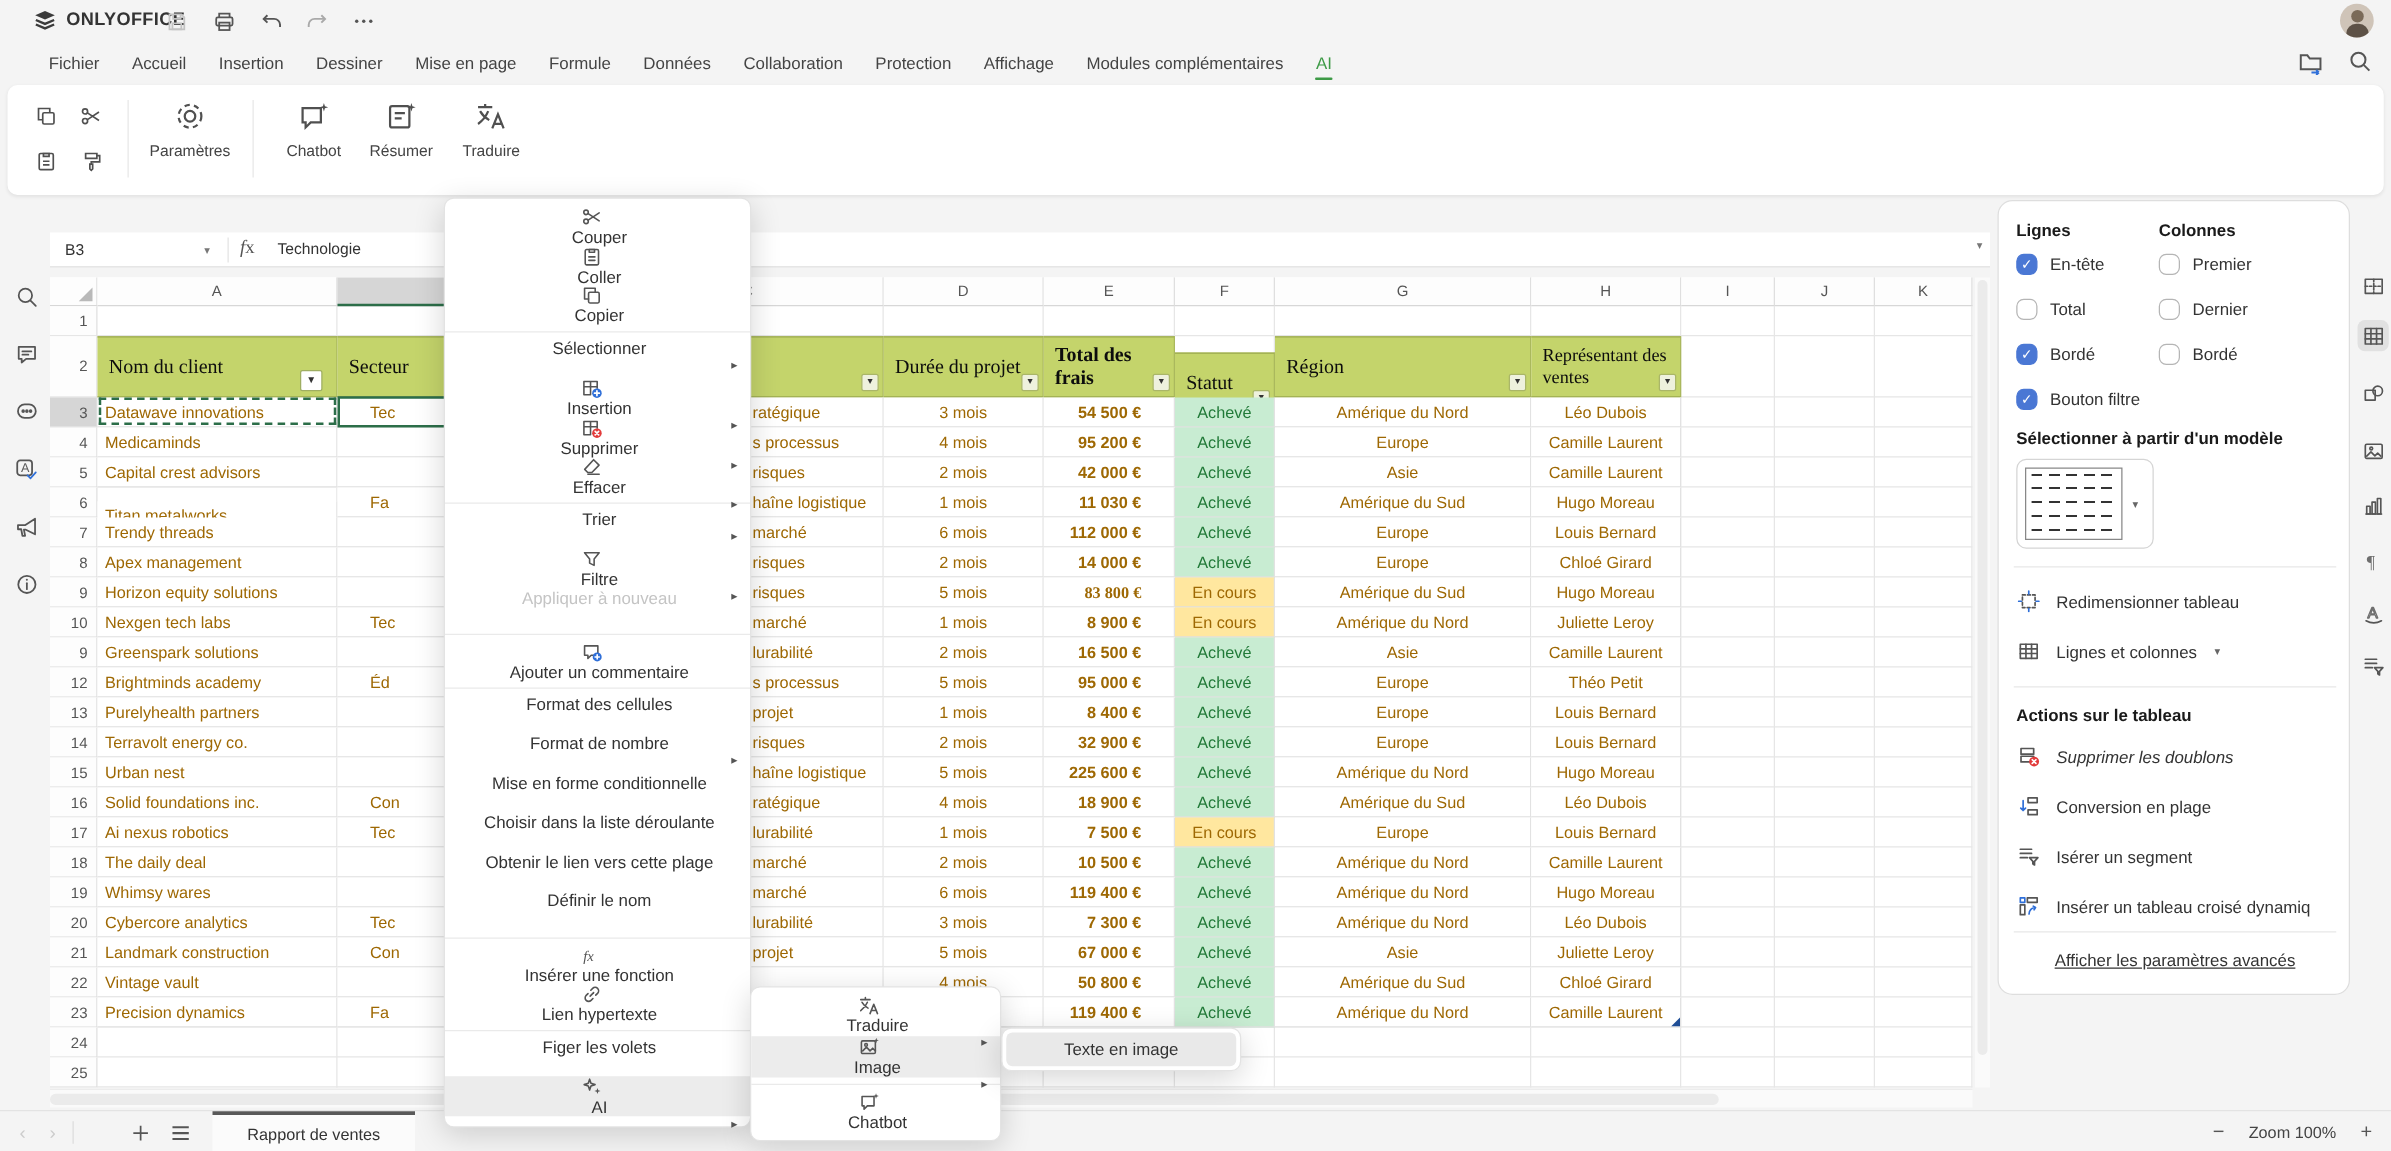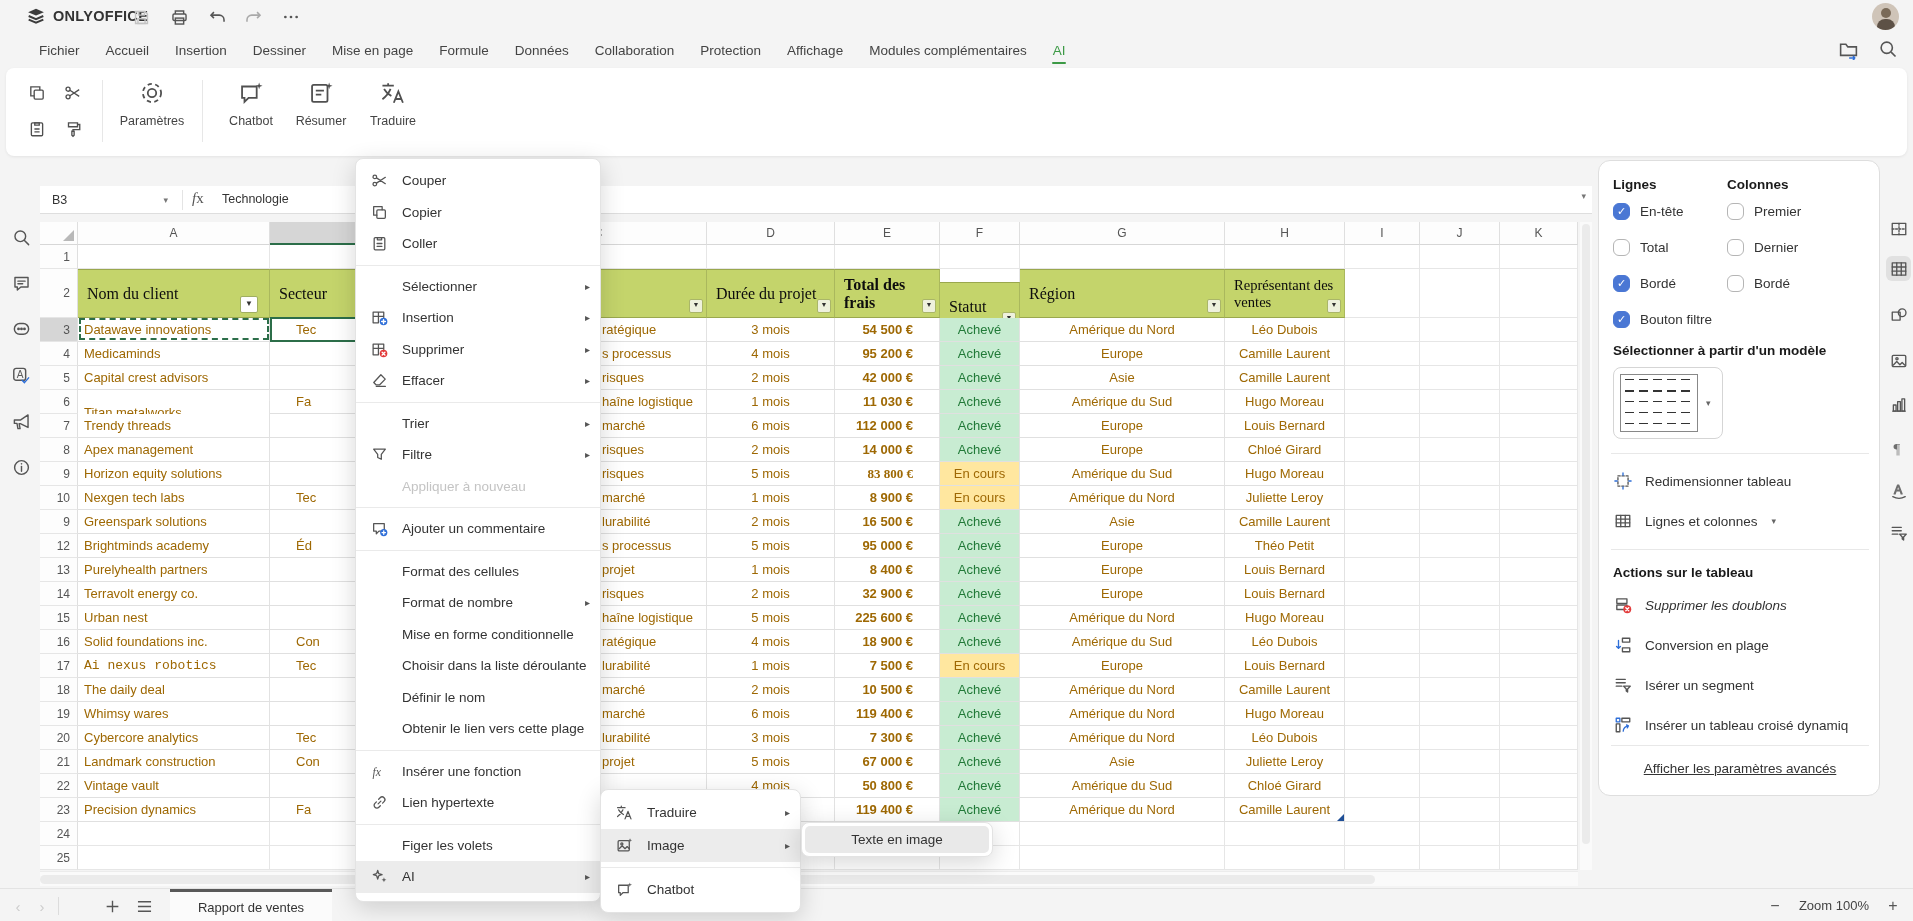--- a/index.html
+++ b/index.html
@@ -84,21 +84,21 @@
   #statusbar { position:absolute; left:0; top:888px; width:1913px; height:33px; background:#f4f4f4; border-top:1px solid #e3e3e3; }
   .sb-ic { position:absolute; top:5px; width:24px; height:24px; display:flex; align-items:center; justify-content:center; color:#555; font-size:15px; }
   .sb-ic.dis { color:#cccccc; }
   #sb-sep1 { position:absolute; left:58px; top:8px; width:1px; height:18px; background:#dcdcdc; }
   #sheet-tab { position:absolute; left:170px; top:0; width:162px; height:33px; background:#fbfbfb; border-top:3px solid #595959; display:flex; align-items:center; justify-content:center; font-size:13px; color:#333; }
   #zoom-wrap { position:absolute; right:10px; top:0; height:33px; display:flex; align-items:center; gap:14px; color:#444; }
   #zoom-wrap .zbtn { font-size:16px; width:20px; text-align:center; color:#555; }
 
   
   #ctxmenu { position:absolute; left:355px; top:158px; width:246px; background:#fff; border:1px solid #e3e3e3; border-radius:8px; box-shadow:0 6px 24px rgba(0,0,0,.16); padding:6px 0 8px 0; z-index:50; }
-  .mi { height:31.5px; display:flex; align-items:center; padding:0 10px 0 13px; font-size:13.5px; color:#333; }
+  .mi { height:31.5px; display:flex; align-items:center; padding:0 10px 0 13px; font-size:13.5px; color:#333;flex-direction:column; }
   .mi .ic { width:20px; min-width:20px; margin-right:13px; display:flex; justify-content:center; align-items:center; }
   .mi .arr { margin-left:auto; font-size:10px; color:#555; padding-left:8px; }
   .mi.disabled { color:#c4c4c4; }
   .mi.hl { background:#ececec; }
   .msep { height:1px; background:#eaeaea; margin:5px 0; }
 
   
   #aisub { position:absolute; left:600px; top:789px; width:201px; background:#fff; border:1px solid #e3e3e3; border-radius:8px; box-shadow:0 6px 24px rgba(0,0,0,.16); padding:6px 0; z-index:55; }
   #aisub .mi { height:33px; }
   #flyout { position:absolute; left:801px; top:822px; width:192px; height:35px; background:#fff; border:1px solid #e3e3e3; border-radius:8px; box-shadow:0 6px 24px rgba(0,0,0,.16); padding:3px; z-index:60; }
@@ -552,21 +552,21 @@
     <div class="cell c-g" style="left: 980px; width: 205px; top: 384px; height: 24px;">Amérique du Nord</div>
     <div class="cell c-h" style="left: 1185px; width: 120px; top: 384px; height: 24px;">Hugo Moreau</div>
     <div class="cell c-a" style="left: 38px; width: 192px; top: 408px; height: 24px;">Solid foundations inc.</div>
     <div class="cell c-b" style="left: 230px; width: 220px; top: 408px; height: 24px;">Con</div>
     <div class="cell c-c" style="left: 450px; width: 217px; top: 408px; height: 24px;">ratégique</div>
     <div class="cell c-d" style="left: 667px; width: 128px; top: 408px; height: 24px;">4 mois</div>
     <div class="cell c-e" style="left: 795px; width: 105px; top: 408px; height: 24px;">18 900 €</div>
     <div class="cell c-f st-done" style="left: 900px; width: 80px; top: 408px; height: 24px;">Achevé</div>
     <div class="cell c-g" style="left: 980px; width: 205px; top: 408px; height: 24px;">Amérique du Sud</div>
     <div class="cell c-h" style="left: 1185px; width: 120px; top: 408px; height: 24px;">Léo Dubois</div>
-    <div class="cell c-a" style="left: 38px; width: 192px; top: 432px; height: 24px; font-family: Liberation Mono, monospace;">Ai nexus robotics</div>
+    <div class="cell c-a" style="left: 38px; width: 192px; top: 432px; height: 24px;">Ai nexus robotics</div>
     <div class="cell c-b" style="left: 230px; width: 220px; top: 432px; height: 24px;">Tec</div>
     <div class="cell c-c" style="left: 450px; width: 217px; top: 432px; height: 24px;">lurabilité</div>
     <div class="cell c-d" style="left: 667px; width: 128px; top: 432px; height: 24px;">1 mois</div>
     <div class="cell c-e" style="left: 795px; width: 105px; top: 432px; height: 24px;">7 500 €</div>
     <div class="cell c-f st-prog" style="left: 900px; width: 80px; top: 432px; height: 24px;">En cours</div>
     <div class="cell c-g" style="left: 980px; width: 205px; top: 432px; height: 24px;">Europe</div>
     <div class="cell c-h" style="left: 1185px; width: 120px; top: 432px; height: 24px;">Louis Bernard</div>
     <div class="cell c-a" style="left: 38px; width: 192px; top: 456px; height: 24px;">The daily deal</div>
     <div class="cell c-b" style="left: 230px; width: 220px; top: 456px; height: 24px;"></div>
     <div class="cell c-c" style="left: 450px; width: 217px; top: 456px; height: 24px;">marché</div>
@@ -661,39 +661,39 @@
             <path d="M5.2 5.5 13.5 11M5.2 10.5 13.5 5"></path>
           </svg>
         </span>
       </span>
       <span>Couper</span>
     </div>
     <div class="mi">
       <span class="ic">
         <span>
           <svg width="17" height="17" viewBox="0 0 16 16" fill="none" stroke="#555" stroke-width="1.2" stroke-linecap="round" stroke-linejoin="round">
-            <rect x="5.5" y="5.5" width="8" height="8" rx="1"></rect>
-            <path d="M10.5 5.5V2.5h-8v8h3"></path>
-          </svg>
-        </span>
-      </span>
-      <span>Copier</span>
-    </div>
-    <div class="mi">
-      <span class="ic">
-        <span>
-          <svg width="17" height="17" viewBox="0 0 16 16" fill="none" stroke="#555" stroke-width="1.2" stroke-linecap="round" stroke-linejoin="round">
             <rect x="3" y="2.5" width="10" height="11.5" rx="1"></rect>
             <path d="M6 2.5h4v2H6z"></path>
             <path d="M5.7 8h4.6M5.7 10.6h4.6"></path>
           </svg>
         </span>
       </span>
       <span>Coller</span>
     </div>
+    <div class="mi">
+      <span class="ic">
+        <span>
+          <svg width="17" height="17" viewBox="0 0 16 16" fill="none" stroke="#555" stroke-width="1.2" stroke-linecap="round" stroke-linejoin="round">
+            <rect x="5.5" y="5.5" width="8" height="8" rx="1"></rect>
+            <path d="M10.5 5.5V2.5h-8v8h3"></path>
+          </svg>
+        </span>
+      </span>
+      <span>Copier</span>
+    </div>
     <div class="msep"></div>
     <div class="mi">
       <span class="ic"></span>
       <span>Sélectionner</span>
       <span class="arr">▸</span>
     </div>
     <div class="mi">
       <span class="ic">
         <span>
           <svg width="17" height="17" viewBox="0 0 16 16" fill="none" stroke="#555" stroke-width="1.2" stroke-linecap="round" stroke-linejoin="round">
@@ -778,25 +778,25 @@
     <div class="mi">
       <span class="ic"></span>
       <span>Mise en forme conditionnelle</span>
     </div>
     <div class="mi">
       <span class="ic"></span>
       <span>Choisir dans la liste déroulante</span>
     </div>
     <div class="mi">
       <span class="ic"></span>
+      <span>Obtenir le lien vers cette plage</span>
+    </div>
+    <div class="mi">
+      <span class="ic"></span>
       <span>Définir le nom</span>
-    </div>
-    <div class="mi">
-      <span class="ic"></span>
-      <span>Obtenir le lien vers cette plage</span>
     </div>
     <div class="msep"></div>
     <div class="mi">
       <span class="ic">
         <span>
           <svg width="17" height="17" viewBox="0 0 16 16" fill="none" stroke="#555" stroke-width="1.2" stroke-linecap="round" stroke-linejoin="round">
             <text x="1.5" y="12" font-size="11" font-style="italic" fill="#555" stroke="none" font-family="Liberation Serif,serif">fx</text>
           </svg>
         </span>
       </span>

